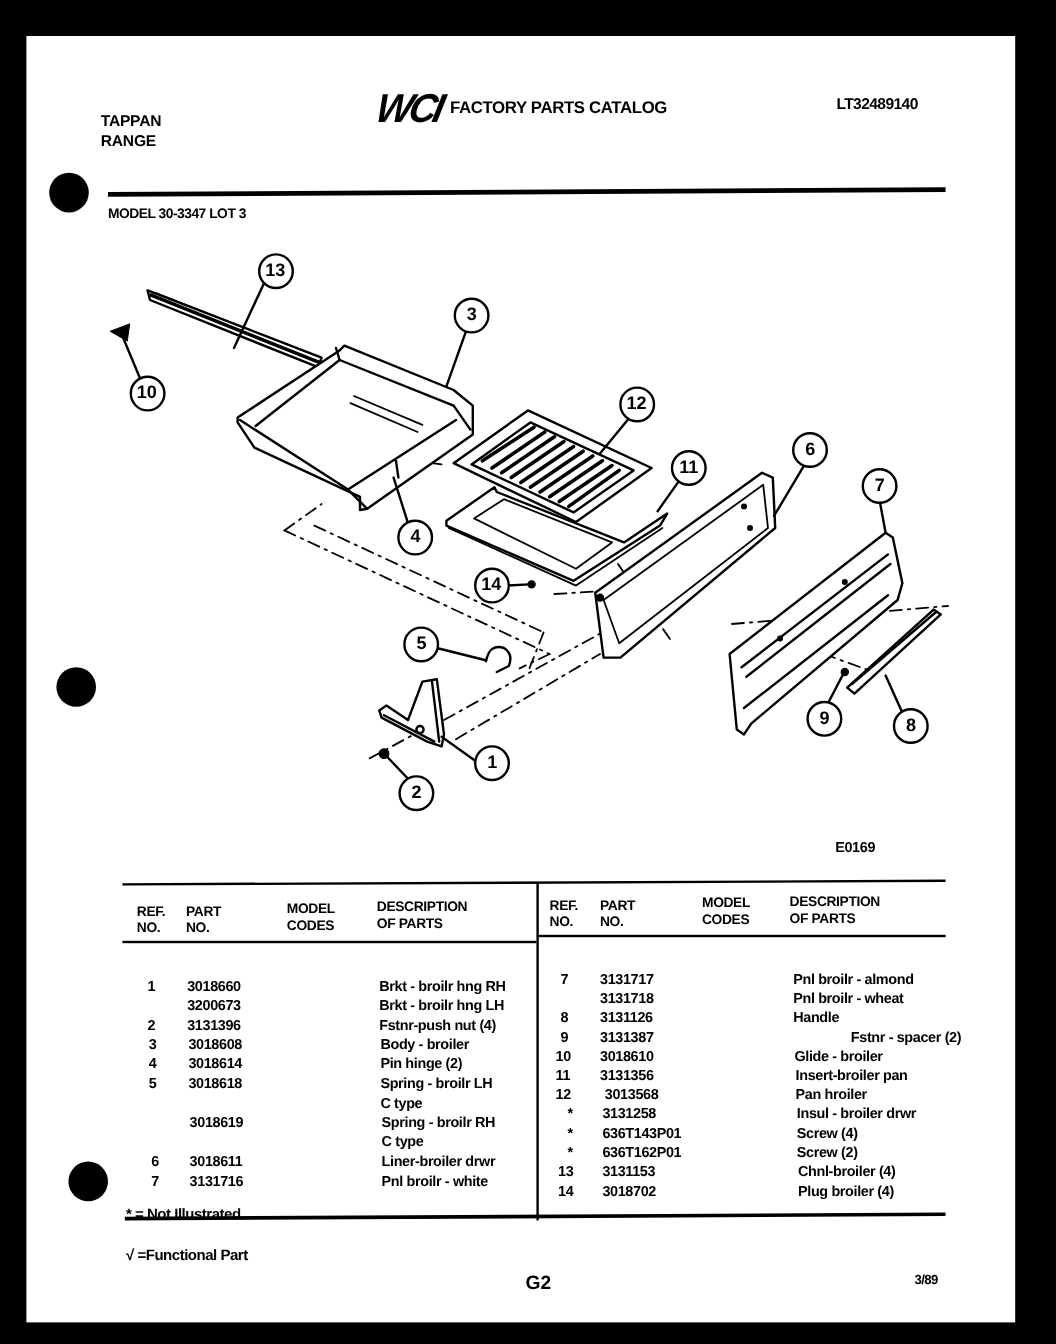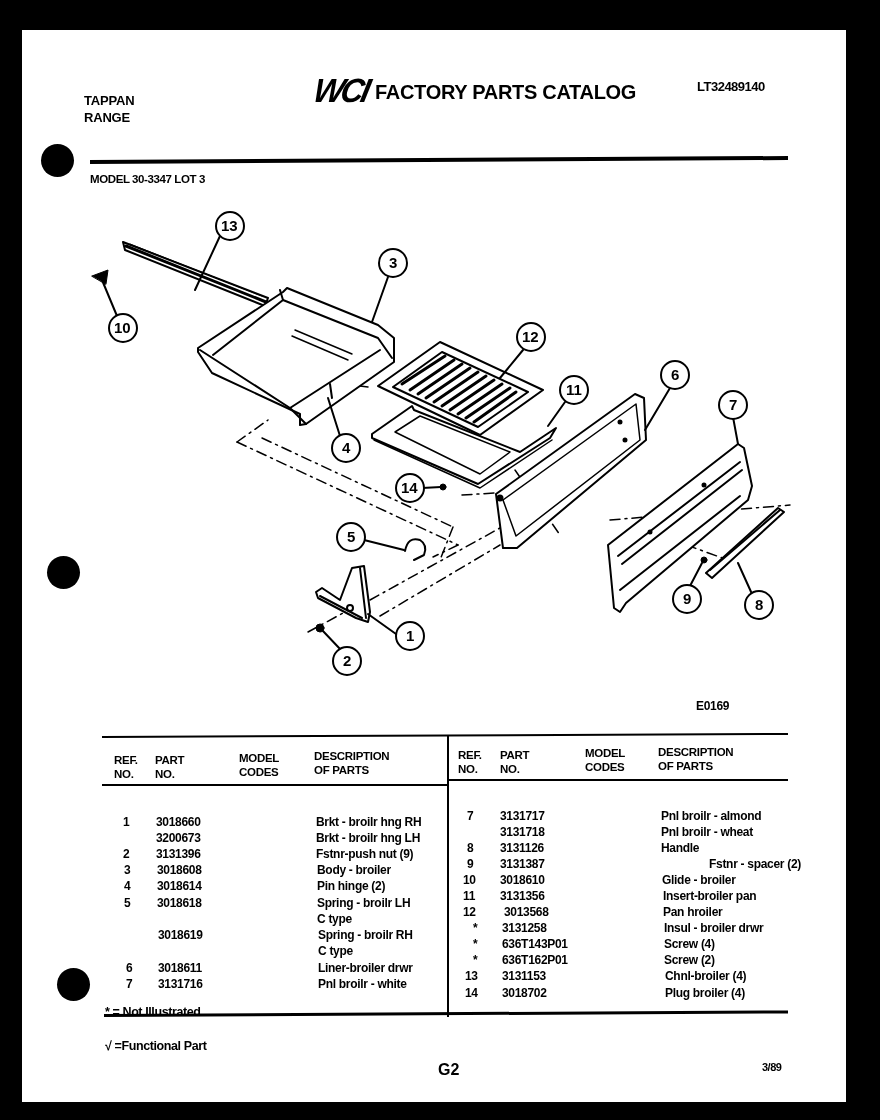--- a/index.html
+++ b/index.html
@@ -8,21 +8,21 @@
     font-family: "Liberation Sans", "DejaVu Sans", sans-serif; color: #000;
   }
   .page {
     position: absolute; left: 22px; top: 30px; width: 824px; height: 1072px;
     background: #fff;
   }
   .hole { position: absolute; width: 33px; height: 33px; border-radius: 50%; background: #000; }
   .abs { position: absolute; white-space: nowrap; }
   .hdr-left { font-weight: bold; font-size: 13px; line-height: 17px; letter-spacing: -0.2px; }
   .logo { font-weight: 900; font-style: italic; font-size: 32px; letter-spacing: -3px; transform: skewX(-12deg) scaleY(1.05); }
-  .catalog-title { font-weight: bold; font-size: 20px; letter-spacing: -0.3px; }
+  .catalog-title { font-weight: bold; font-size: 14px; letter-spacing: -0.3px; }
   .doc-no { font-weight: bold; font-size: 13px; letter-spacing: -0.5px; padding-left: 20px; }
   .model { font-weight: bold; font-size: 11.5px; letter-spacing: -0.4px; }
   .rule { position: absolute; background: #000; }
   .diagram { position: absolute; left: 0; top: 0; }
   .callout-text { font-family: "Liberation Sans", sans-serif; font-weight: bold; font-size: 15px; }
   .fig-id { font-weight: bold; font-size: 12px; letter-spacing: -0.3px; }
   .th { font-weight: bold; font-size: 11.5px; line-height: 14px; letter-spacing: -0.3px; }
   .cell { font-weight: bold; font-size: 12px; line-height: 16.2px; letter-spacing: -0.3px; }
   .row { position: absolute; height: 16.2px; }
   .foot { font-weight: bold; font-size: 12.5px; letter-spacing: -0.4px; }
@@ -255,21 +255,21 @@
     <span class="abs" style="left:316px;">Brkt - broilr hng RH</span>
   </div>
   <div class="row cell" style="left:0; top:830px;">
     <span class="abs" style="left:123px;"></span>
     <span class="abs" style="left:156px;">3200673</span>
     <span class="abs" style="left:316px;">Brkt - broilr hng LH</span>
   </div>
   <div class="row cell" style="left:0; top:846px;">
     <span class="abs" style="left:123px;">2</span>
     <span class="abs" style="left:156px;">3131396</span>
-    <span class="abs" style="left:316px;">Fstnr-push nut (9)</span>
+    <span class="abs" style="left:316px;">Fstnr-push nut (4)</span>
   </div>
   <div class="row cell" style="left:0; top:862px;">
     <span class="abs" style="left:124px;">3</span>
     <span class="abs" style="left:157px;">3018608</span>
     <span class="abs" style="left:317px;">Body - broiler</span>
   </div>
   <div class="row cell" style="left:0; top:878px;">
     <span class="abs" style="left:124px;">4</span>
     <span class="abs" style="left:157px;">3018614</span>
     <span class="abs" style="left:317px;">Pin hinge (2)</span>

